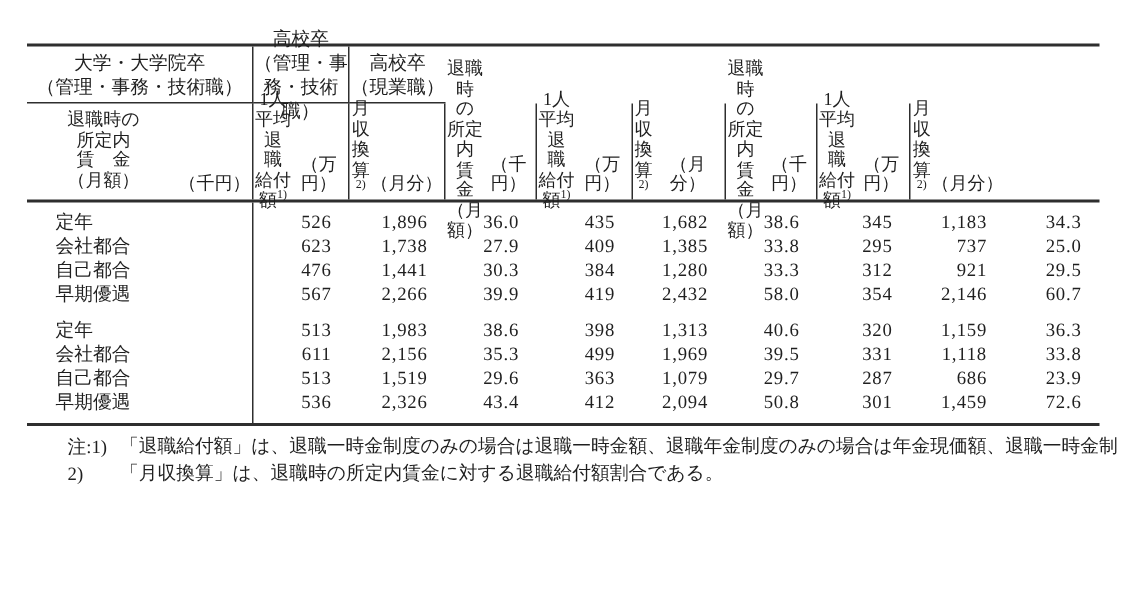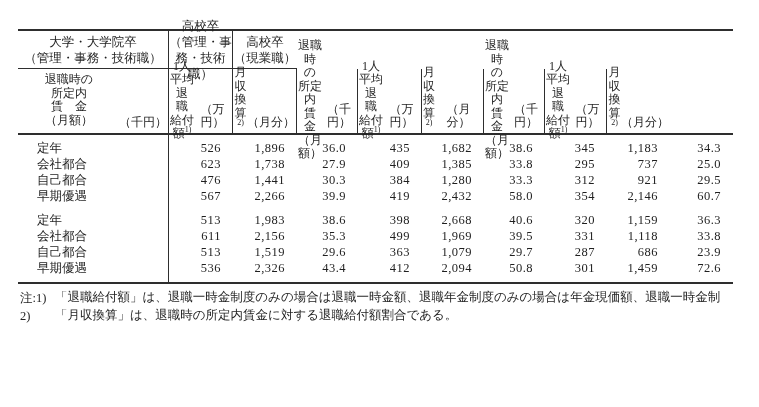--- a/index.html
+++ b/index.html
@@ -71,21 +71,21 @@
     height:16px;align-items:center;line-height:16px;
   }
   .srow{height:17px;line-height:17px;}
   .sgap{height:8px;}
   .slabel{grid-column:1/11;padding-left:10px;}
   .rlabel{grid-column:1;padding-left:19px;}
   .num{text-align:right;padding-right:12px;letter-spacing:0.5px;}
   
   .notes{margin:6px 0 0 20px;font-size:12.5px;line-height:17.5px;}
   .note-line{display:flex;}
-  .nmark{flex:0 0 35px;}
+  .nmark{flex:0 0 35px;margin-left:25px;}
   .note-line:nth-child(3) .nmark{text-align:right;padding-right:3px;box-sizing:border-box;}
   .ntext{flex:1;font-family:Liberation Mono, monospace;}
 </style>
 </head>
 <body>
 
 <div class="page">
 
 
   <div class="table">
@@ -225,21 +225,21 @@
           <div class="num">2,146</div>
           <div class="num">60.7</div>
         </div>
         <div class="sgap"></div>
         <div class="brow">
           <div class="rlabel">定年</div>
           <div class="num">513</div>
           <div class="num">1,983</div>
           <div class="num">38.6</div>
           <div class="num">398</div>
-          <div class="num">2,668</div>
+          <div class="num">1,313</div>
           <div class="num">40.6</div>
           <div class="num">320</div>
           <div class="num">1,159</div>
           <div class="num">36.3</div>
         </div>
         <div class="brow">
           <div class="rlabel">会社都合</div>
           <div class="num">611</div>
           <div class="num">2,156</div>
           <div class="num">35.3</div>

